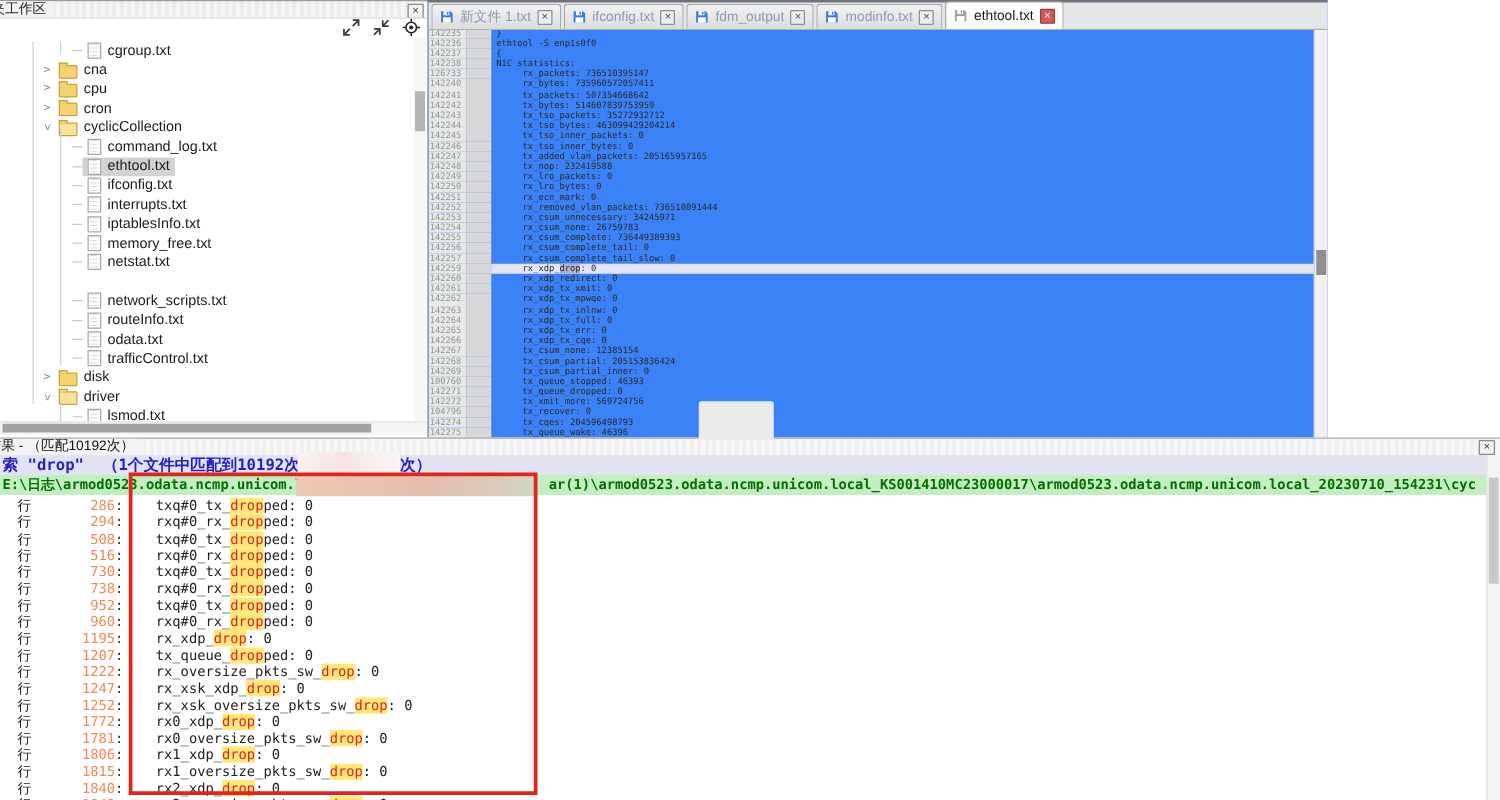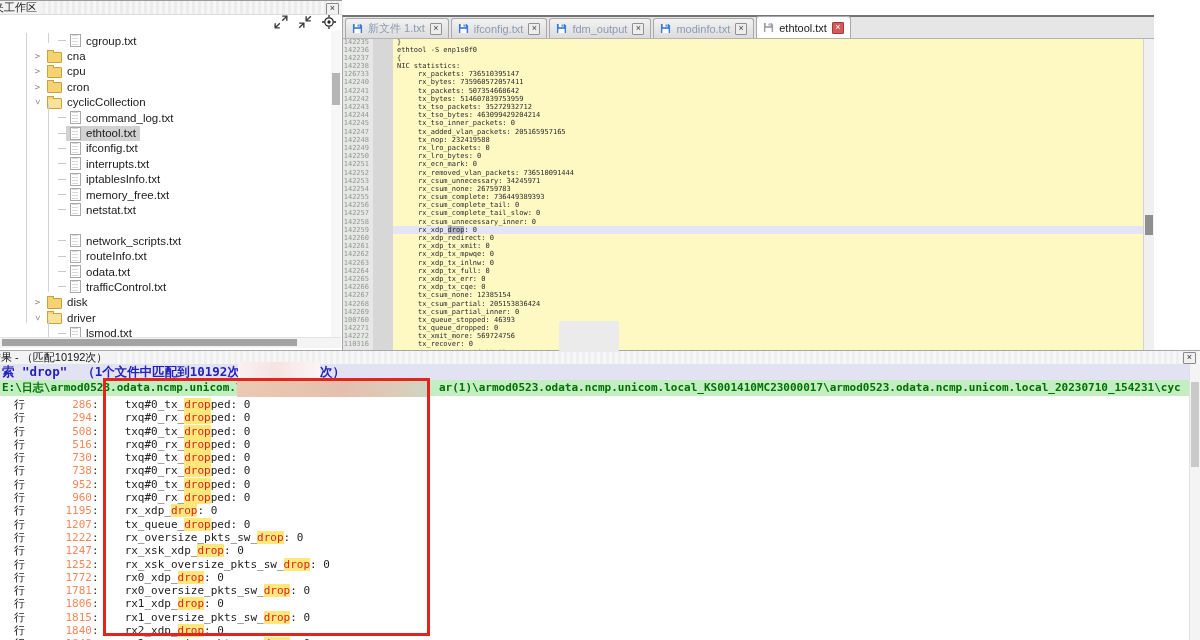--- a/index.html
+++ b/index.html
@@ -37,22 +37,22 @@
   .dicon.open{background:#fae29b;}
   .vline{position:absolute;width:1px;background:#d2d2d2;}
   
   .tree-vscroll{position:absolute;left:331px;top:30px;width:10px;height:307px;background:#f7f7f7;}
   .tree-vthumb{position:absolute;left:1px;top:43px;width:8px;height:32px;background:#b5b5b5;}
   .tree-hscroll{position:absolute;left:0;top:337px;width:341px;height:10px;background:#f4f4f4;
                 border-top:1px solid #e2e2e2;}
   .tree-hthumb{position:absolute;left:2px;top:1px;height:7px;width:295px;background:#a3a3a3;}
 
   
-  #editor{position:absolute;left:342px;top:0;width:812px;height:352px;background:#fef9c3;
-          border-top:2px solid #737373;border-left:1px solid #a5a5a5;box-sizing:border-box;margin-top:15px;}
+  #editor{position:absolute;left:342px;top:0;width:720px;height:352px;background:#3b82f6;
+          border-top:2px solid #737373;border-left:1px solid #a5a5a5;box-sizing:border-box;}
   #tabbar{position:absolute;top:0;left:0;right:0;height:22px;background:#e6e6e6;
           border-bottom:1px solid #b3b3b3;display:flex;align-items:flex-end;padding-left:2px;
           box-sizing:border-box;}
   .tab{height:19px;display:flex;align-items:center;gap:5px;padding:0 6px;margin-right:2px;
        border:1px solid #a8a8a8;border-bottom:none;border-radius:3px 3px 0 0;
        background:linear-gradient(#f2f2f2,#dcdcdc);font-size:11px;color:#8d9ab0;cursor:pointer;}
   .tab.active{background:#fdfdfd;height:21px;color:#1a1a1a;}
   .tab-icon{width:11px;height:11px;flex:none;color:#3d7bd9;}
   .tab.active .tab-icon{color:#9aa0a6;}
   .tab-close{width:10px;height:10px;border:1px solid #909090;background:#ededed;color:#444;
@@ -384,20 +384,25 @@
           <span class="ed-num">142244</span>
           <span class="ed-margin"></span>
           <span class="ed-text">     tx_tso_bytes: 463099429204214</span>
         </div>
         <div class="ed-row">
           <span class="ed-num">142245</span>
           <span class="ed-margin"></span>
           <span class="ed-text">     tx_tso_inner_packets: 0</span>
         </div>
         <div class="ed-row">
+          <span class="ed-num">142246</span>
+          <span class="ed-margin"></span>
+          <span class="ed-text">     tx_tso_inner_bytes: 0</span>
+        </div>
+        <div class="ed-row">
           <span class="ed-num">142247</span>
           <span class="ed-margin"></span>
           <span class="ed-text">     tx_added_vlan_packets: 205165957165</span>
         </div>
         <div class="ed-row">
           <span class="ed-num">142248</span>
           <span class="ed-margin"></span>
           <span class="ed-text">     tx_nop: 232419588</span>
         </div>
         <div class="ed-row">
@@ -439,25 +444,20 @@
           <span class="ed-num">142256</span>
           <span class="ed-margin"></span>
           <span class="ed-text">     rx_csum_complete_tail: 0</span>
         </div>
         <div class="ed-row">
           <span class="ed-num">142257</span>
           <span class="ed-margin"></span>
           <span class="ed-text">     rx_csum_complete_tail_slow: 0</span>
         </div>
         <div class="ed-row">
-          <span class="ed-num">142258</span>
-          <span class="ed-margin"></span>
-          <span class="ed-text">     rx_csum_unnecessary_inner: 0</span>
-        </div>
-        <div class="ed-row">
           <span class="ed-num">142259</span>
           <span class="ed-margin"></span>
           <span class="ed-text cur">     rx_xdp_<span class="ed-sel">drop</span>: 0</span>
         </div>
         <div class="ed-row">
           <span class="ed-num">142260</span>
           <span class="ed-margin"></span>
           <span class="ed-text">     rx_xdp_redirect: 0</span>
         </div>
         <div class="ed-row">
@@ -514,21 +514,21 @@
           <span class="ed-num">142271</span>
           <span class="ed-margin"></span>
           <span class="ed-text">     tx_queue_dropped: 0</span>
         </div>
         <div class="ed-row">
           <span class="ed-num">142272</span>
           <span class="ed-margin"></span>
           <span class="ed-text">     tx_xmit_more: 569724756</span>
         </div>
         <div class="ed-row">
-          <span class="ed-num">110316</span>
+          <span class="ed-num">104796</span>
           <span class="ed-margin"></span>
           <span class="ed-text">     tx_recover: 0</span>
         </div>
         <div class="ed-row">
           <span class="ed-num">142274</span>
           <span class="ed-margin"></span>
           <span class="ed-text">     tx_cqes: 204596498793</span>
         </div>
         <div class="ed-row">
           <span class="ed-num">142275</span>

